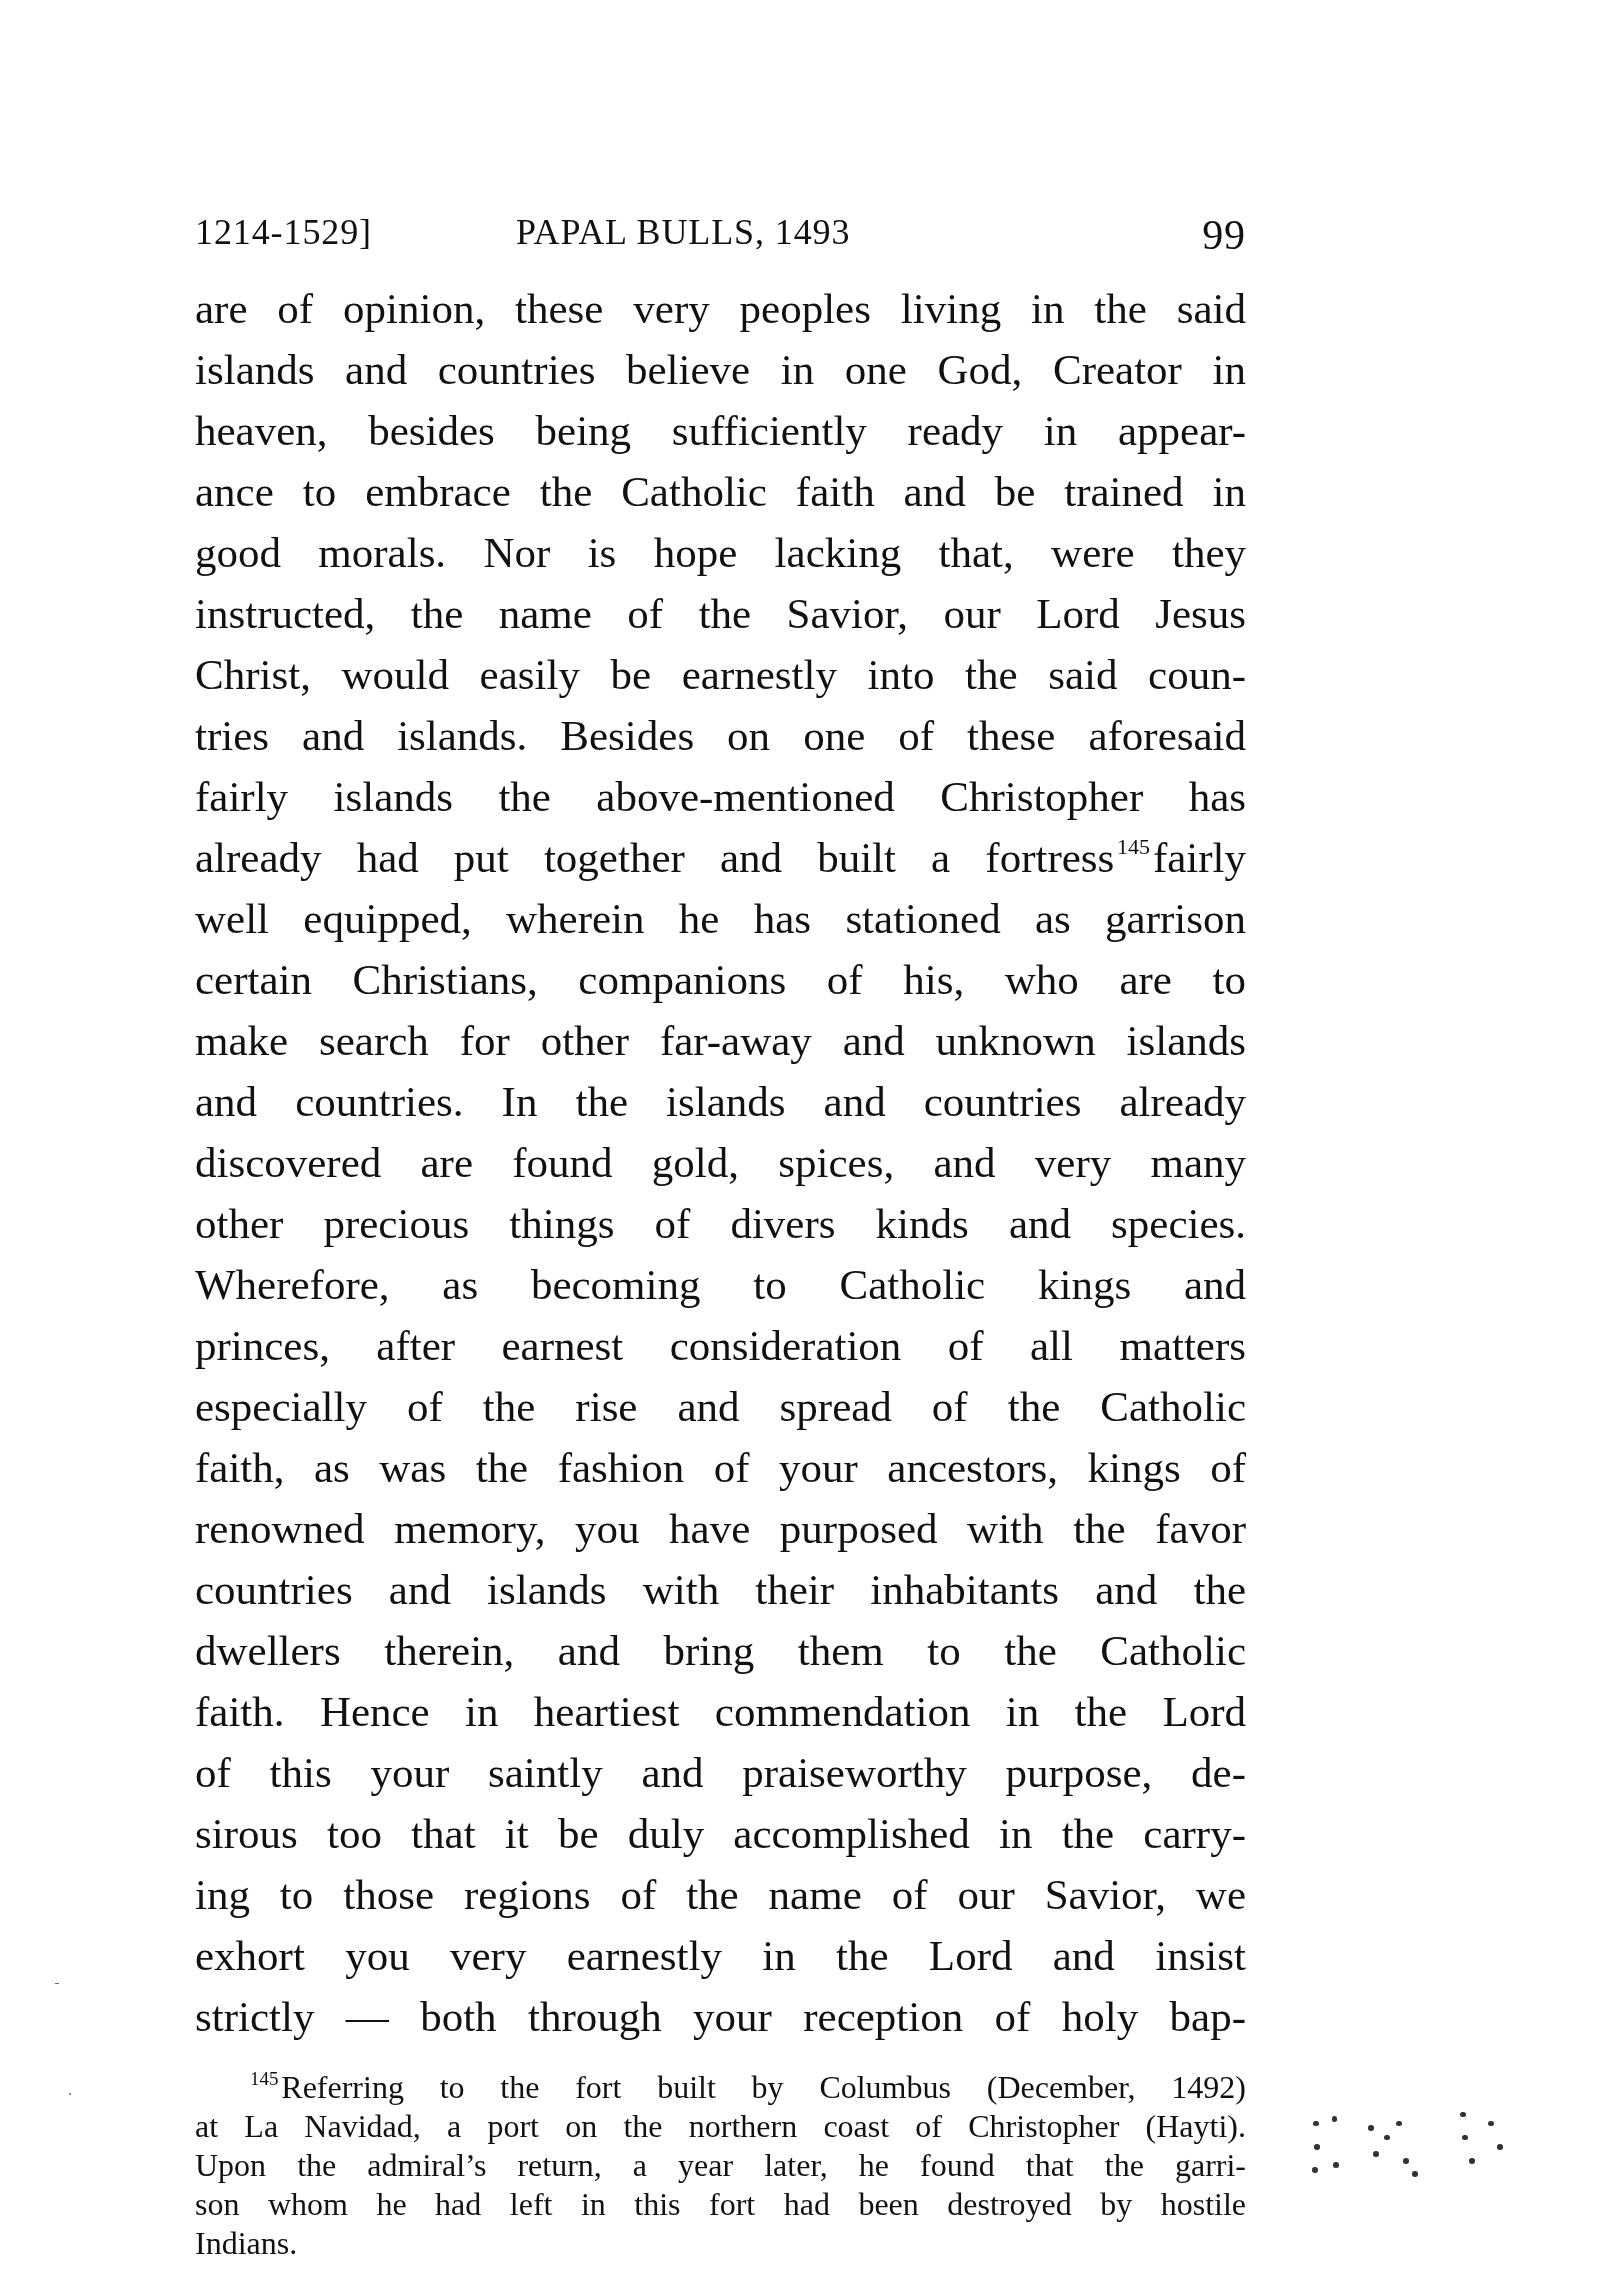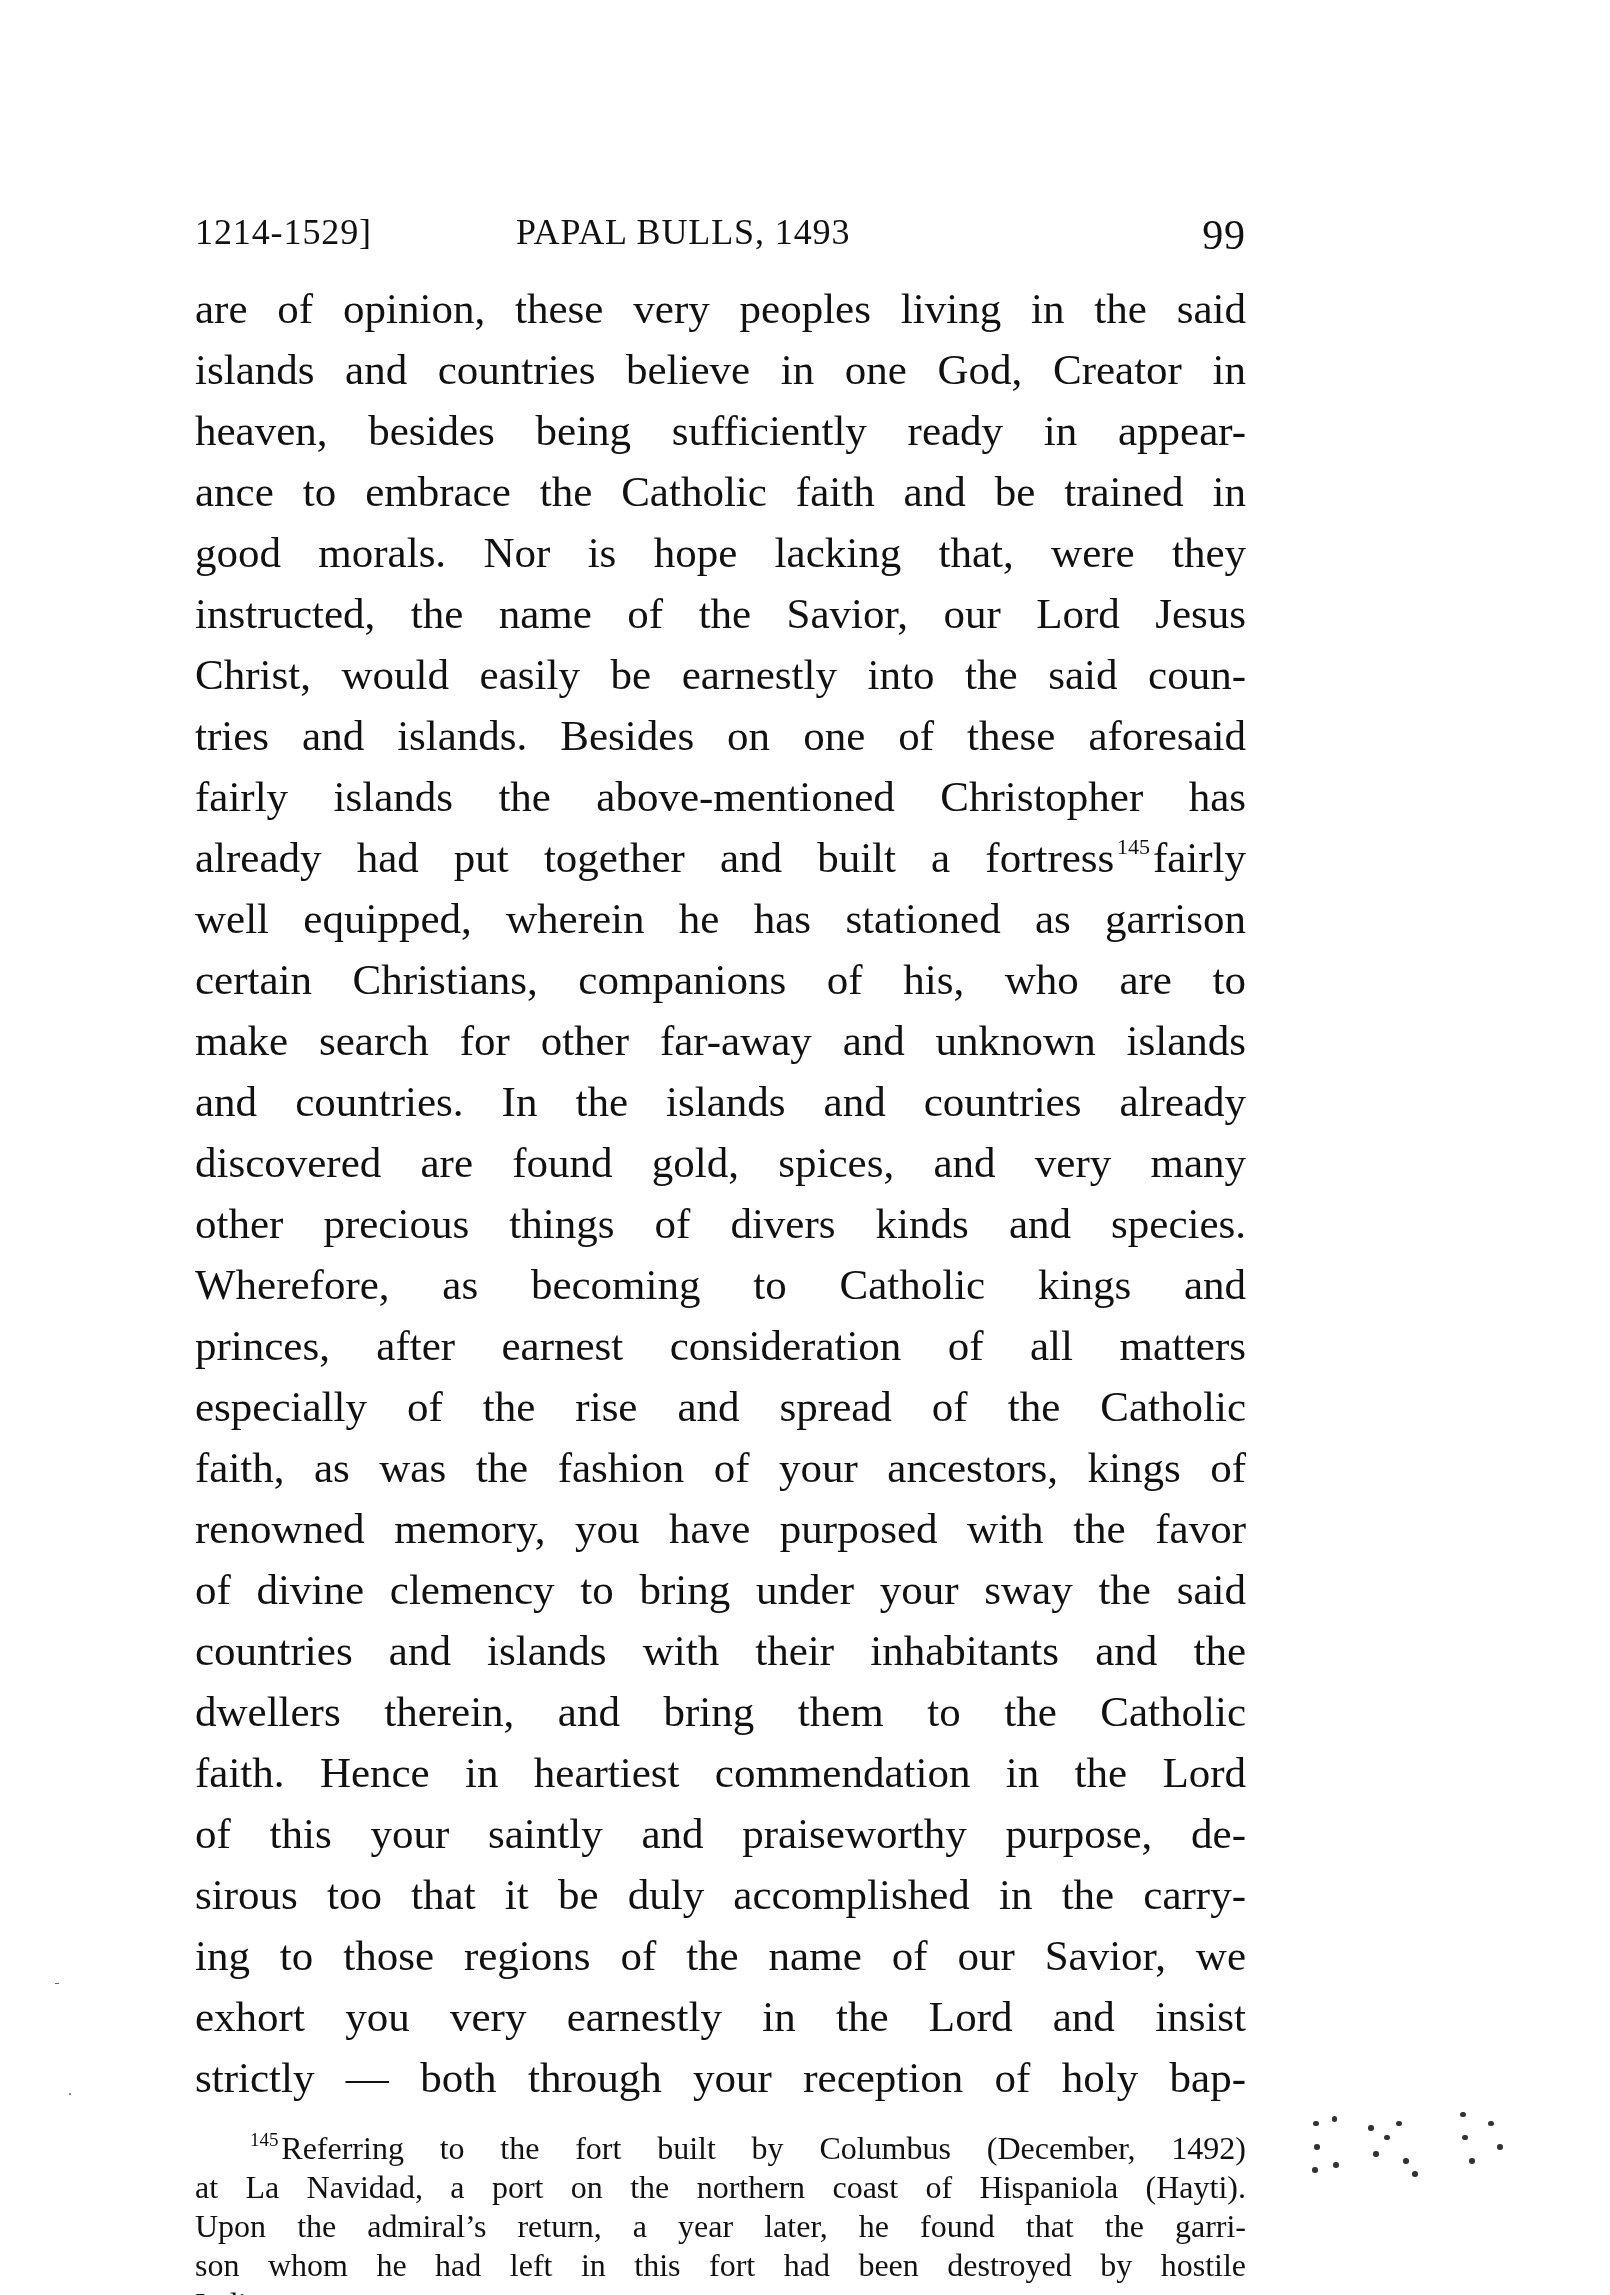--- a/index.html
+++ b/index.html
@@ -133,34 +133,33 @@
     <span class="line">certain Christians, companions of his, who are to</span>
     <span class="line">make search for other far-away and unknown islands</span>
     <span class="line">and countries. In the islands and countries already</span>
     <span class="line">discovered are found gold, spices, and very many</span>
     <span class="line">other precious things of divers kinds and species.</span>
     <span class="line">Wherefore, as becoming to Catholic kings and</span>
     <span class="line">princes, after earnest consideration of all matters</span>
     <span class="line">especially of the rise and spread of the Catholic</span>
     <span class="line">faith, as was the fashion of your ancestors, kings of</span>
     <span class="line">renowned memory, you have purposed with the favor</span>
-    <span class="line">of divine clemency to bring under your sway the said</span>
     <span class="line">countries and islands with their inhabitants and the</span>
     <span class="line">dwellers therein, and bring them to the Catholic</span>
     <span class="line">faith. Hence in heartiest commendation in the Lord</span>
     <span class="line">of this your saintly and praiseworthy purpose, de-</span>
     <span class="line">sirous too that it be duly accomplished in the carry-</span>
     <span class="line">ing to those regions of the name of our Savior, we</span>
     <span class="line">exhort you very earnestly in the Lord and insist</span>
     <span class="line">strictly — both through your reception of holy bap-</span>
   </div>
 
   <div class="footnotes">
     <span class="fline first"><sup>145</sup><span>Referring to the fort built by Columbus (December, 1492)</span></span>
-    <span class="fline">at La Navidad, a port on the northern coast of Hispaniola (Hayti).</span>
+    <span class="fline">at La Navidad, a port on the northern coast of Christopher (Hayti).</span>
     <span class="fline">Upon the admiral’s return, a year later, he found that the garri-</span>
     <span class="fline">son whom he had left in this fort had been destroyed by hostile</span>
     <span class="fline last">Indians.</span>
   </div>
 </div>
 
 <div class="stamp">
   <span style="left:9.2px;top:13.8px"></span>
   <span style="left:10px;top:37px"></span>
   <span style="left:8.3px;top:60px"></span>

